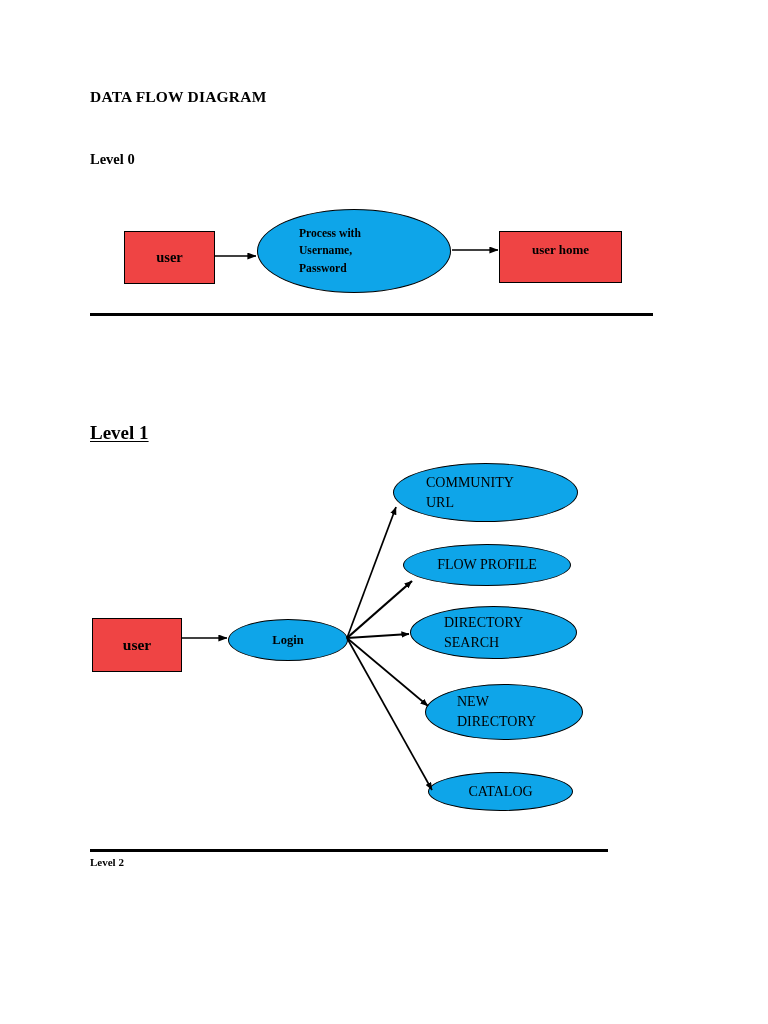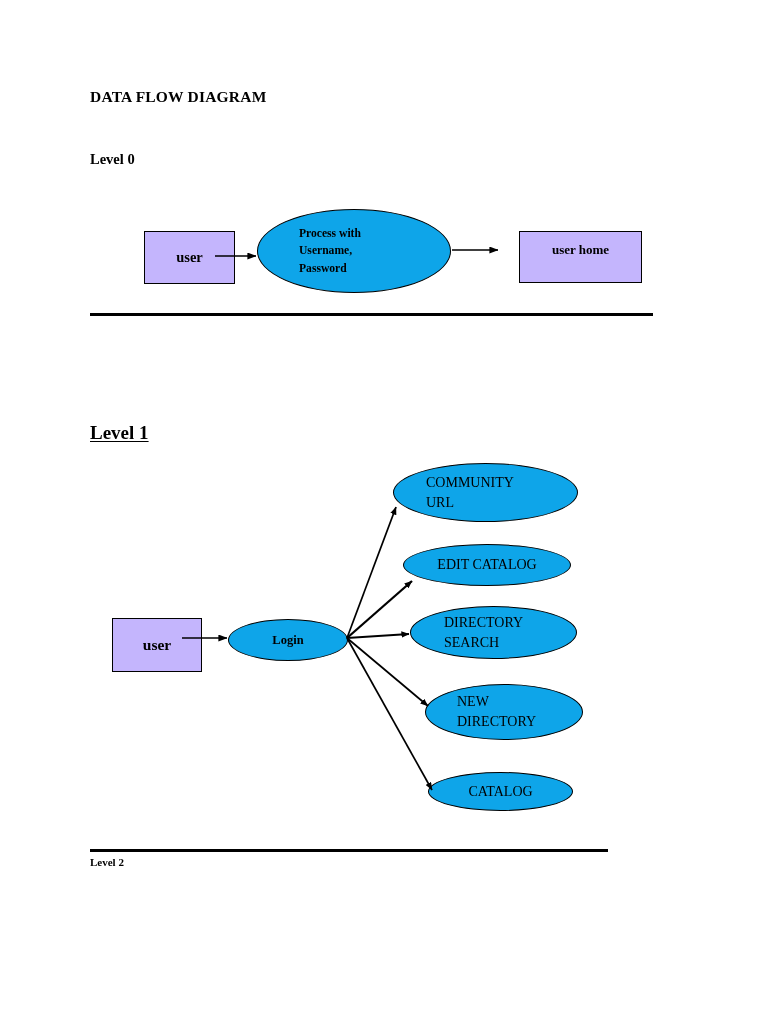--- a/index.html
+++ b/index.html
@@ -76,27 +76,26 @@
     left: 90px;
     top: 849px;
     width: 518px;
     height: 3px;
   }
 
   
   .node-box {
     position: absolute;
     border: 1.6px solid #000000;
-    background: #c4b5fd;
+    background: #ef4444;
     box-sizing: border-box;
     display: flex;
     align-items: center;
     justify-content: center;
     font-weight: bold;
-    margin-left: 20px;
   }
   .node-ellipse {
     position: absolute;
     border: 1.4px solid #000000;
     background: #0ea5e9;
     border-radius: 50%;
     box-sizing: border-box;
     display: flex;
     align-items: center;
   }
@@ -263,21 +262,21 @@
   <div class="node-ellipse" id="l1-login-ellipse">
     <span class="ell-label">Login</span>
   </div>
 
   <div class="node-ellipse dest-ellipse" id="l1-community-url">
     <span class="ell-label">COMMUNITY
 URL</span>
   </div>
 
   <div class="node-ellipse dest-ellipse" id="l1-edit-profile">
-    <span class="ell-label">EDIT CATALOG</span>
+    <span class="ell-label">FLOW PROFILE</span>
   </div>
 
   <div class="node-ellipse dest-ellipse" id="l1-directory-search">
     <span class="ell-label">DIRECTORY
 SEARCH</span>
   </div>
 
   <div class="node-ellipse dest-ellipse" id="l1-new-directory">
     <span class="ell-label">NEW
 DIRECTORY</span>

